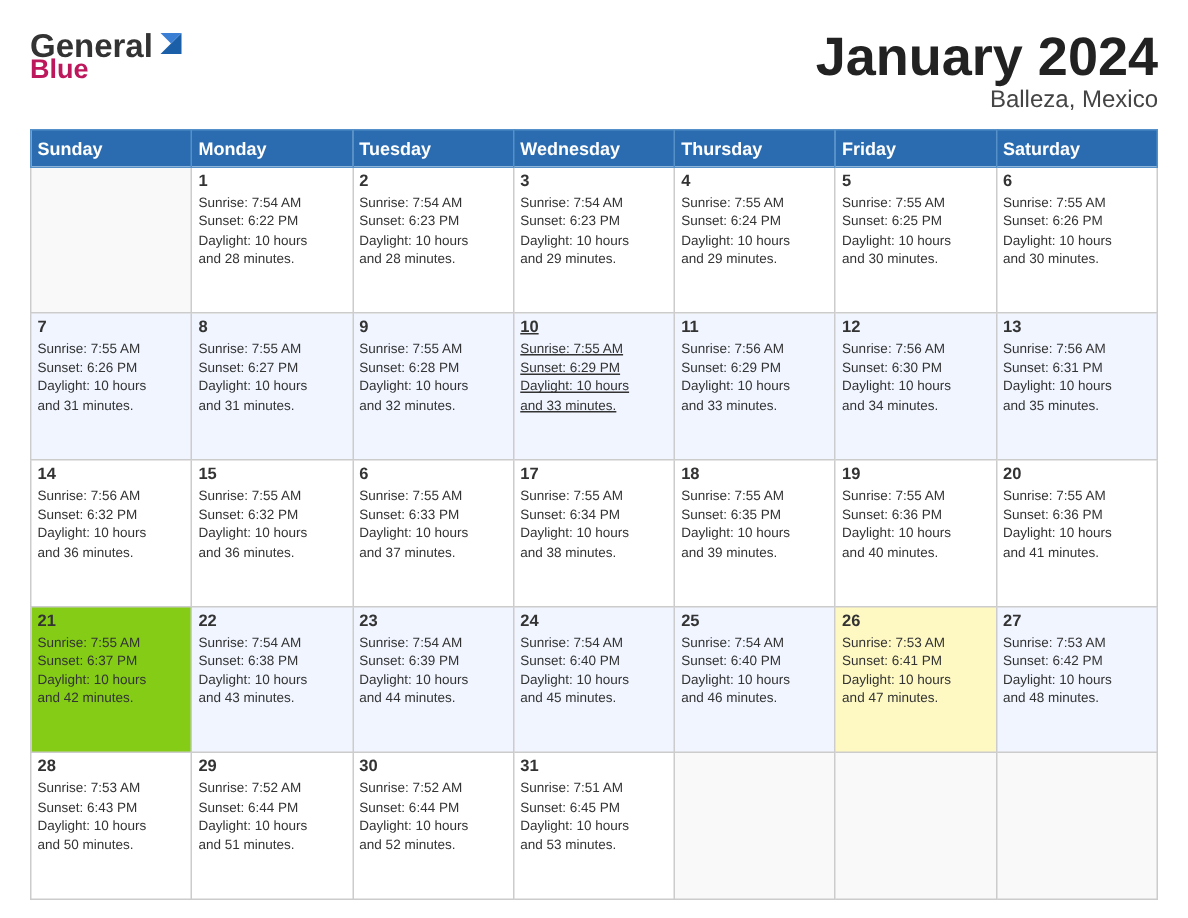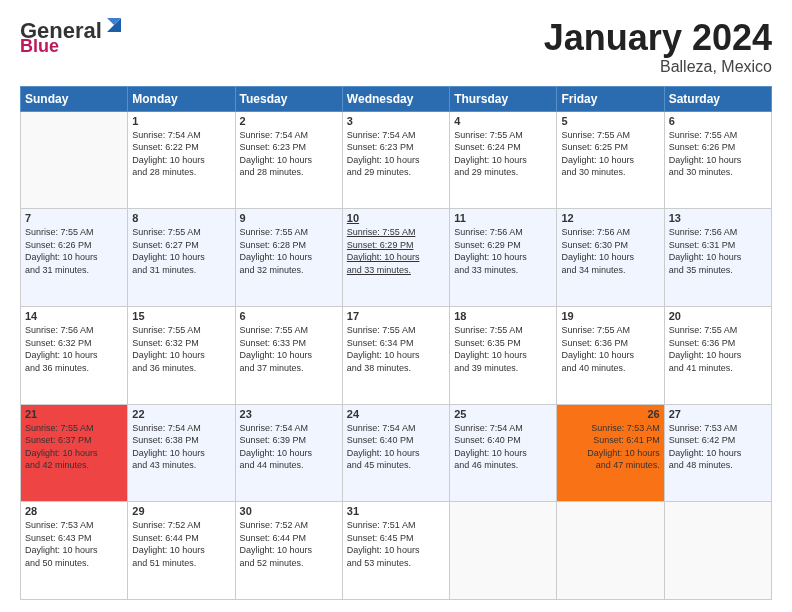--- a/index.html
+++ b/index.html
@@ -86,21 +86,21 @@
       line-height: 1.4;
       color: #333;
     }
   </style>
 </head>
 <body>
 
 <div class="page">
   <div class="header">
     <div class="logo">
-      <div style="display:flex;align-items:flex-start;gap:0px;">
+      <div style="display:flex;align-items:center;gap:0px;">
         <span style="font-size:22px;font-weight:bold;color:#333;">General</span>
         <svg width="22" height="22" viewBox="0 0 22 22" style="margin-left:1px;margin-top:-4px;">
           <polygon points="4,18 18,4 18,18" fill="#1a5fa8"></polygon>
           <polygon points="4,4 18,4 11,11" fill="#3a7fd4"></polygon>
         </svg>
       </div>
       <span style="font-size:18px;font-weight:bold;color:#be185d;margin-top:-8px;display:block;">Blue</span>
     </div>
     <div class="title-block">
       <div class="main-title">January 2024</div>
@@ -262,21 +262,21 @@
           </td>
           <td style="background: rgb(255, 255, 255);">
             <span class="day-num">20</span>
             <div class="day-info" style="white-space: pre-line;">Sunrise: 7:55 AM
 Sunset: 6:36 PM
 Daylight: 10 hours
 and 41 minutes.</div>
           </td>
         </tr>
         <tr>
-          <td style="background: #ef4444;">
+          <td style="background: #84cc16;">
             <span class="day-num">21</span>
             <div class="day-info" style="white-space: pre-line;">Sunrise: 7:55 AM
 Sunset: 6:37 PM
 Daylight: 10 hours
 and 42 minutes.</div>
           </td>
           <td style="background: rgb(240, 245, 255);">
             <span class="day-num">22</span>
             <div class="day-info" style="white-space: pre-line;">Sunrise: 7:54 AM
 Sunset: 6:38 PM
@@ -297,21 +297,21 @@
 Daylight: 10 hours
 and 45 minutes.</div>
           </td>
           <td style="background: rgb(240, 245, 255);">
             <span class="day-num">25</span>
             <div class="day-info" style="white-space: pre-line;">Sunrise: 7:54 AM
 Sunset: 6:40 PM
 Daylight: 10 hours
 and 46 minutes.</div>
           </td>
-          <td style="background: #f97316; text-align: right;">
+          <td style="background: #fef9c3;">
             <span class="day-num">26</span>
             <div class="day-info" style="white-space: pre-line;">Sunrise: 7:53 AM
 Sunset: 6:41 PM
 Daylight: 10 hours
 and 47 minutes.</div>
           </td>
           <td style="background: rgb(240, 245, 255);">
             <span class="day-num">27</span>
             <div class="day-info" style="white-space: pre-line;">Sunrise: 7:53 AM
 Sunset: 6:42 PM

